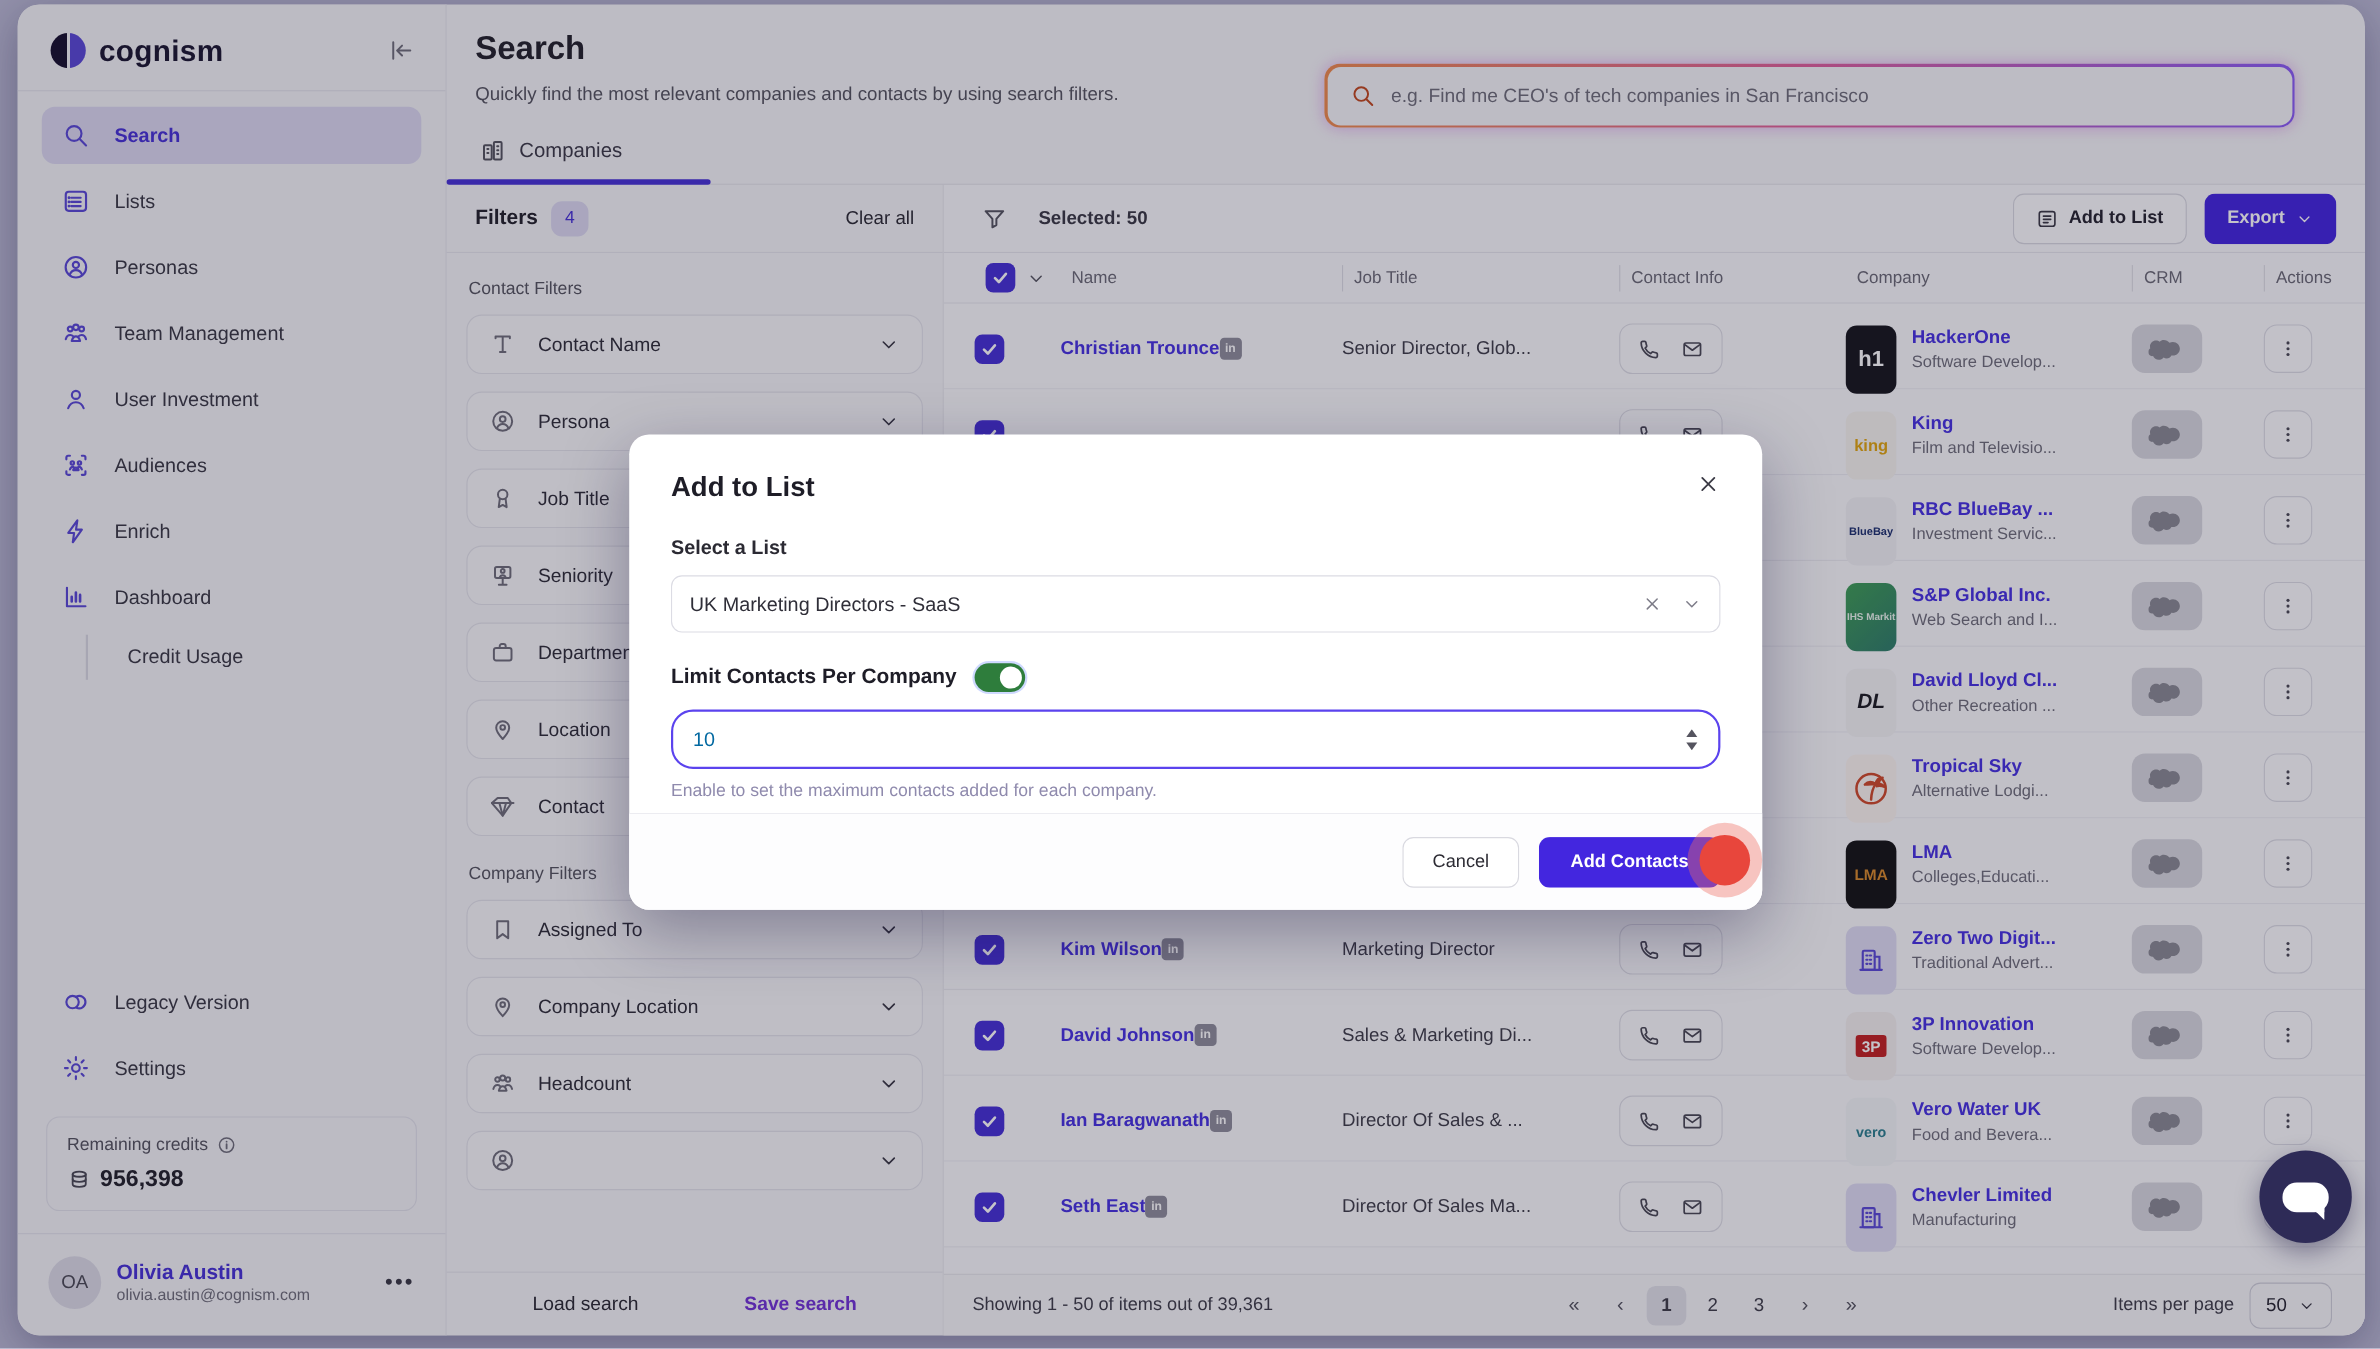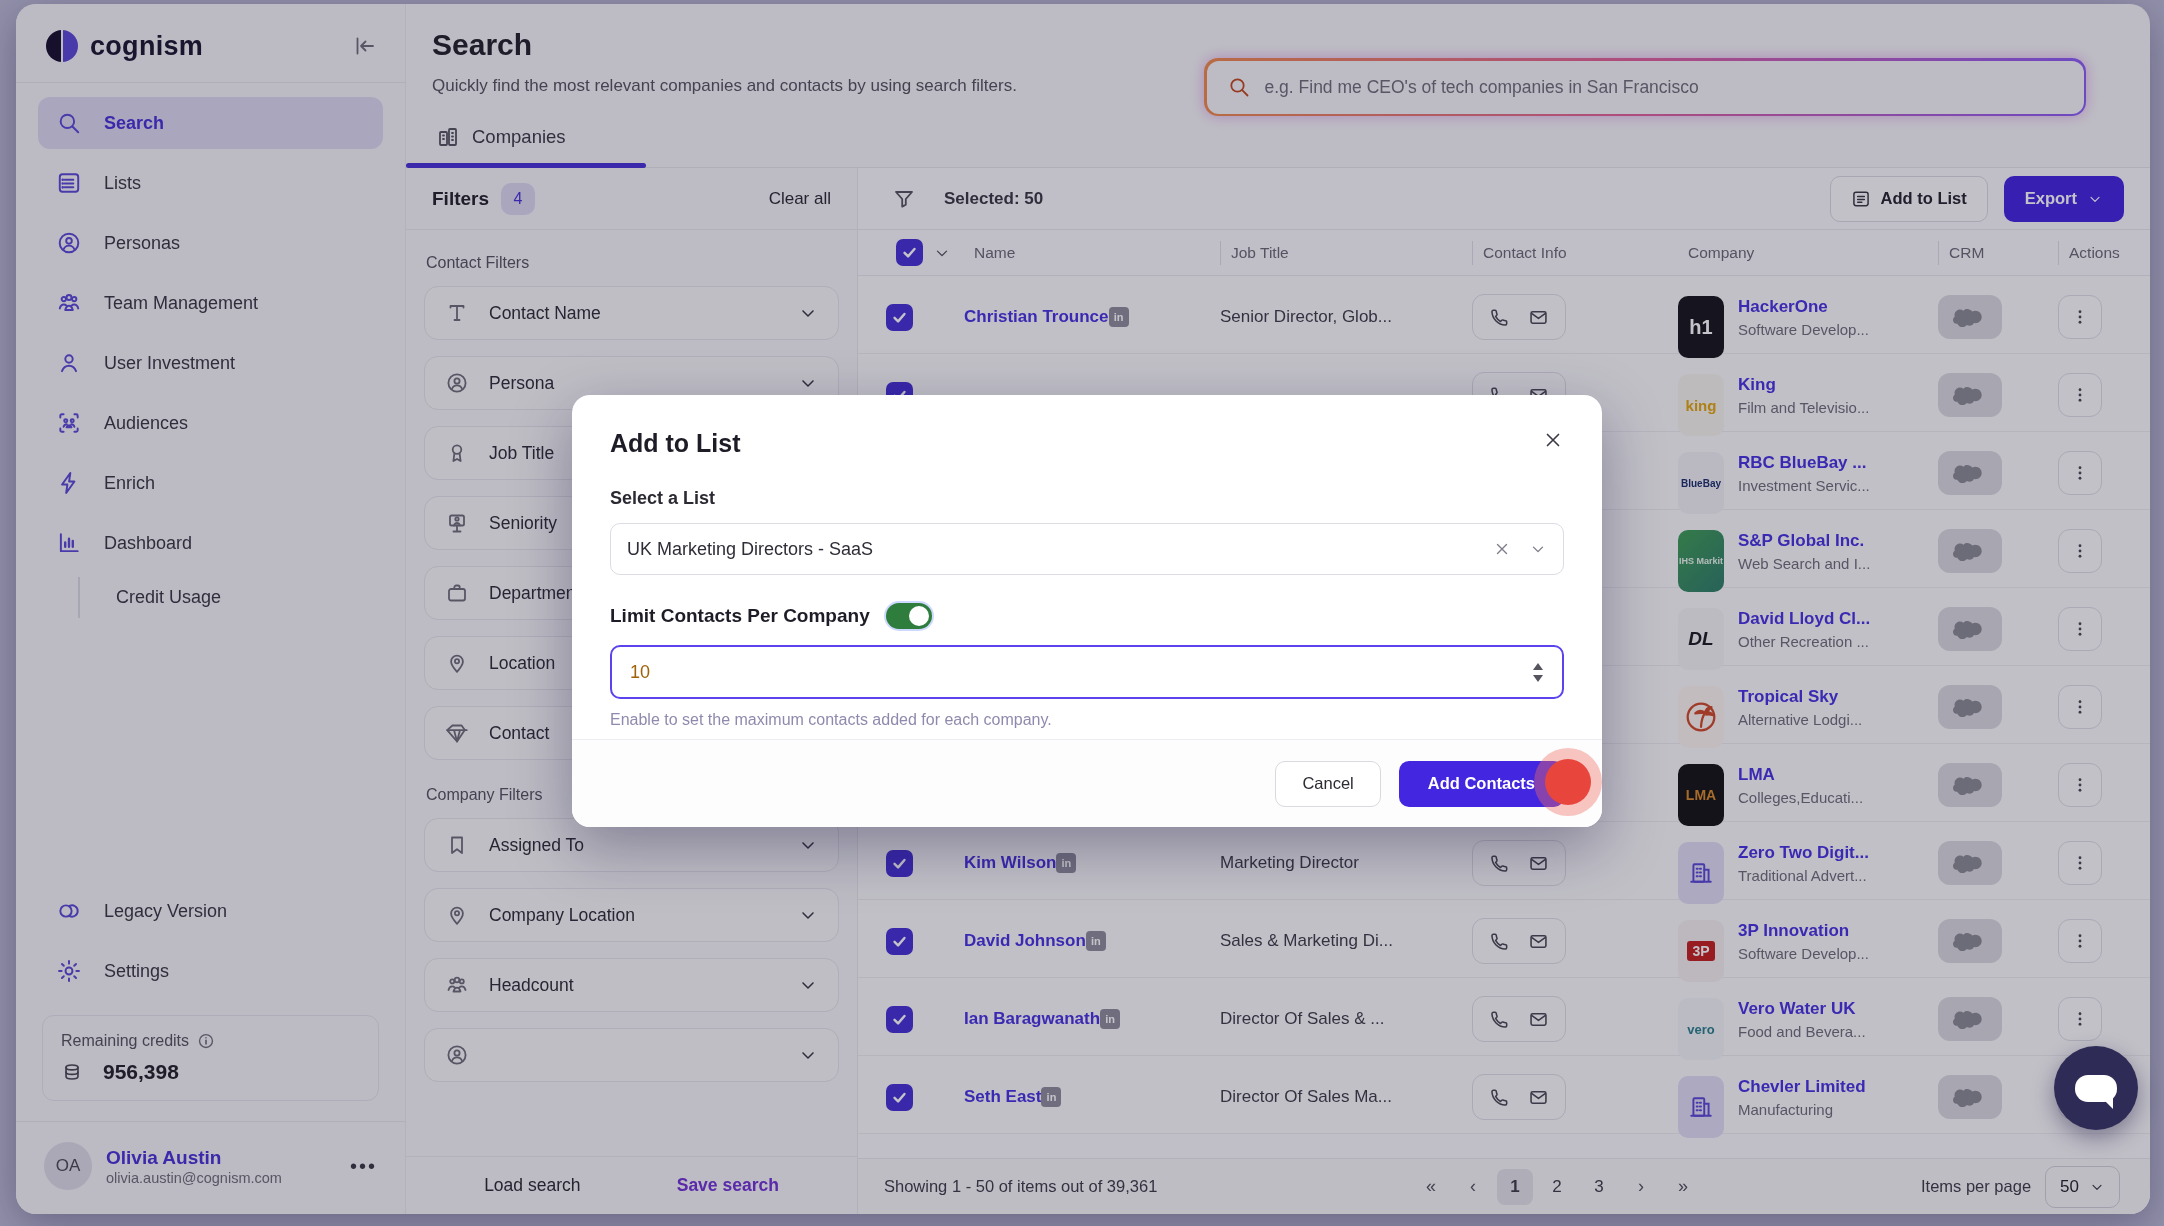--- a/index.html
+++ b/index.html
@@ -17,21 +17,21 @@
   .nav{padding:0 22px;display:flex;flex-direction:column;gap:8px;}
   .nav-item{display:flex;align-items:center;gap:22px;padding:13px 18px;border-radius:12px;font-size:18px;color:#3a3944;cursor:pointer;}
   .nav-item .ic{width:26px;height:26px;color:#5a49d6;flex:0 0 26px;}
   .nav-item.active{background:#dcd9f1;color:#4732d6;font-weight:bold;}
   .nav-item.sub{padding:10px 18px 10px 0;margin-left:40px;border-left:2px solid #d9d9e2;border-radius:0;}
   .nav-item.sub span.lbl{padding-left:36px;}
   .side-bottom{margin-top:auto;padding:0 22px 0 22px;}
   .credits-card{border:1px solid #e2e2ea;border-radius:12px;padding:16px 18px;margin:18px 4px 20px 4px;}
   .credits-top{display:flex;align-items:center;gap:8px;font-size:16px;color:#55545f;}
   .credits-top .ic{width:18px;height:18px;color:#6f6e7a;}
-  .credits-val{display:flex;align-items:center;gap:20px;margin-top:10px;font-size:21px;font-weight:bold;color:#23222b;}
+  .credits-val{display:flex;align-items:center;gap:8px;margin-top:10px;font-size:21px;font-weight:bold;color:#23222b;}
   .credits-val .ic{width:22px;height:22px;color:#4a4954;}
   .user-div{height:1px;background:#e3e3ea;}
   .user-row{display:flex;align-items:center;gap:14px;padding:20px 28px 24px 28px;}
   .avatar{width:48px;height:48px;border-radius:50%;background:#dcdbe6;color:#4b4a55;font-size:17px;display:flex;align-items:center;justify-content:center;}
   .user-name{font-size:19px;font-weight:bold;color:#4732d6;line-height:1.25;}
   .user-email{font-size:14.5px;color:#6f6e7a;}
   .user-menu{margin-left:auto;color:#3a3944;font-size:20px;letter-spacing:2px;cursor:pointer;}
 
   
   .content{flex:1;display:flex;flex-direction:column;min-width:0;}
@@ -119,21 +119,21 @@
   .modal-title{font-size:25px;font-weight:bold;color:#1e1d27;}
   .modal-close{margin-left:auto;width:22px;height:22px;color:#3a3944;cursor:pointer;}
   .modal-label{font-size:18px;font-weight:bold;color:#2b2a33;margin-top:30px;}
   .select-box{margin-top:14px;height:52px;border:1px solid #dcdce4;border-radius:10px;display:flex;align-items:center;padding:0 16px;font-size:18px;color:#2f2e38;cursor:pointer;}
   .select-box .clear-x{margin-left:auto;width:18px;height:18px;color:#7d7c88;}
   .select-box .chev{width:18px;height:18px;color:#7d7c88;margin-left:18px;}
   .toggle-row{display:flex;align-items:center;gap:16px;margin-top:28px;}
   .toggle-label{font-size:19px;font-weight:bold;color:#1e1d27;}
   .toggle{width:46px;height:26px;border-radius:14px;background:#2e7d3c;position:relative;cursor:pointer;box-shadow:0 0 0 2px #cfd9ff;}
   .toggle::after{content:"";position:absolute;right:3px;top:3px;width:20px;height:20px;border-radius:50%;background:#fff;}
-  .num-input{margin-top:16px;height:54px;border:2px solid #5b43ee;border-radius:10px;display:flex;align-items:center;padding:0 18px;font-size:18px;color:#a16207;background:#fff;}
+  .num-input{margin-top:16px;height:54px;border:2px solid #5b43ee;border-radius:20px;display:flex;align-items:center;padding:0 18px;font-size:18px;color:#0369a1;background:#fff;}
   .num-input .spin{margin-left:auto;display:flex;flex-direction:column;gap:3px;color:#55545f;}
   .num-input .spin svg{width:12px;height:8px;}
   .modal-help{font-size:16px;color:#8f8aad;margin-top:12px;}
   .modal-foot{position:absolute;left:0;right:0;bottom:0;height:88px;border-top:1px solid #ececf1;background:#fdfdfe;border-radius:0 0 18px 18px;display:flex;align-items:center;justify-content:flex-end;gap:18px;padding:0 38px;}
   .btn.cancel{background:#fff;border-color:#d9d9e0;color:#2c2b33;padding:0 26px;font-weight:normal;}
   .btn.add{background:#4326df;color:#fff;padding:0 28px;}
 
   .annot{position:absolute;left:1545px;top:759px;width:46px;height:46px;border-radius:50%;background:#e8463c;box-shadow:0 0 0 11px rgba(238,110,100,.40);z-index:60;}
   .chat-fab{position:absolute;right:26px;bottom:96px;width:84px;height:84px;border-radius:50%;background:#2e2b57;z-index:45;display:flex;align-items:center;justify-content:center;cursor:pointer;box-shadow:0 8px 22px rgba(20,15,60,.4);}
   .chat-bubble{position:relative;width:42px;height:27px;border-radius:13px;background:#fff;}

